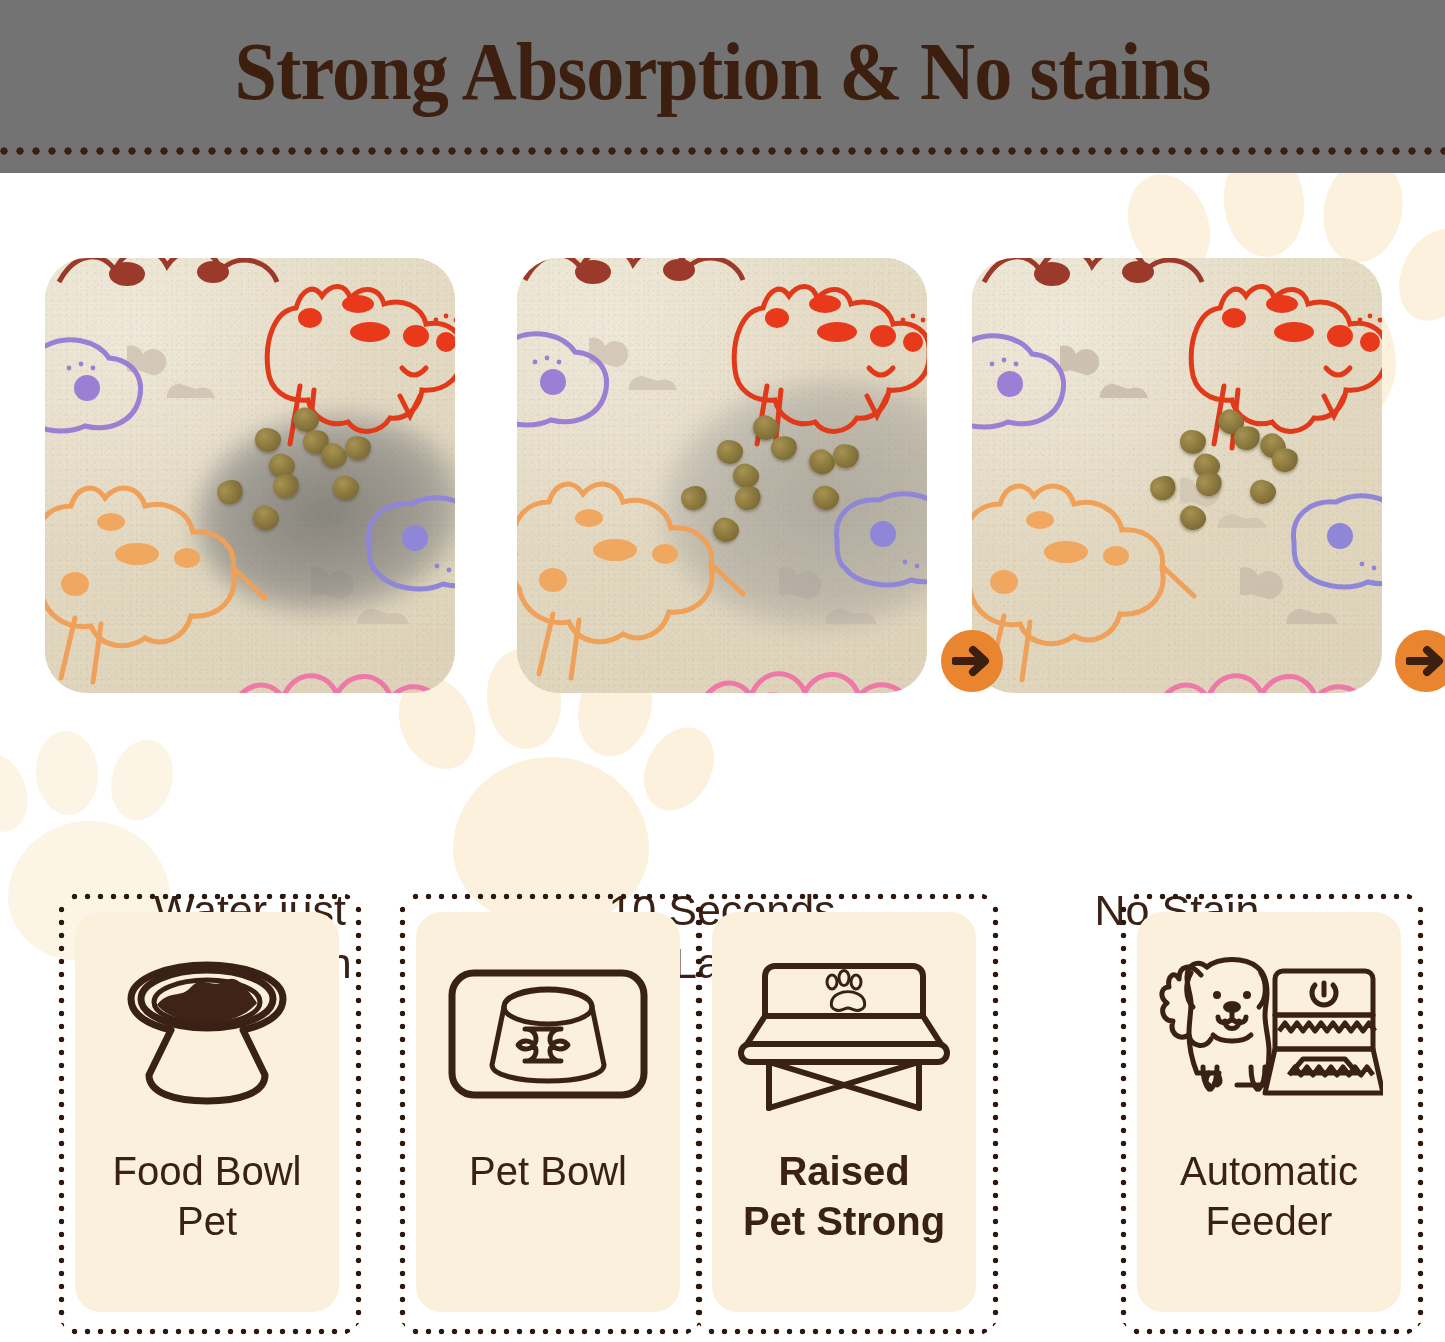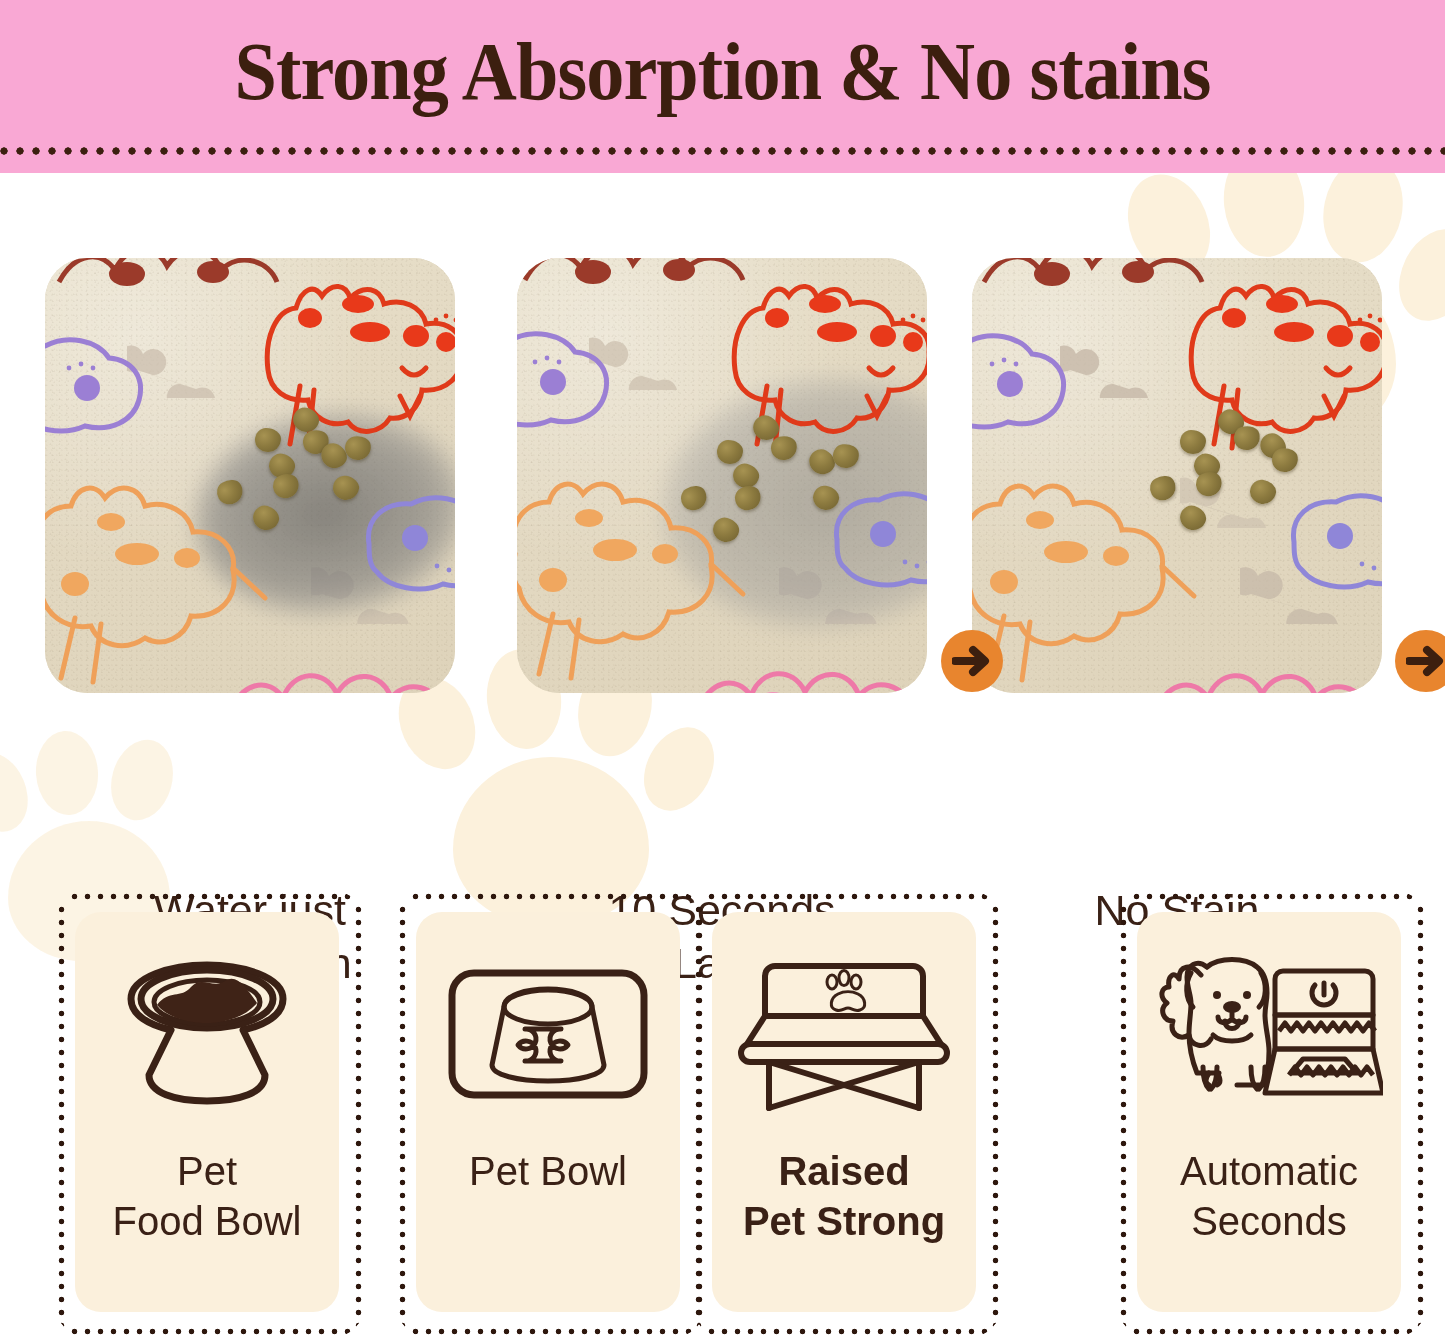--- a/index.html
+++ b/index.html
@@ -7,21 +7,21 @@
     width:1445px;height:1342px;
     background:#ffffff;
     font-family:"Liberation Sans", sans-serif;
     overflow:hidden;
     position:relative;
   }
 
   
   .header{
     position:absolute;left:0;top:0;width:1445px;height:173px;
-    background:#f9a8d4;
+    background:#737373;
     overflow:hidden;
   }
   .header-title{
     position:absolute;left:0;top:26px;width:1445px;
     text-align:center;
     font-family:"Liberation Serif", serif;
     font-weight:bold;
     font-size:82px;
     line-height:92px;
     letter-spacing:-1px;
@@ -445,22 +445,22 @@
     <div class="card-inner">
       <div class="card-icon">
         <svg width="220" height="150" viewBox="0 0 220 150">
           <path d="M34 44 C34 22 74 10 110 10 C146 10 186 22 186 44 C186 60 168 70 146 75 L168 120 C168 138 142 146 110 146 C78 146 52 138 52 120 L74 75 C52 70 34 60 34 44Z" fill="none" stroke="#3A2116" stroke-width="7" stroke-linejoin="round"></path>
           <ellipse cx="110" cy="44" rx="66" ry="29" fill="none" stroke="#3A2116" stroke-width="7"></ellipse>
           <ellipse cx="110" cy="47" rx="53" ry="22" fill="none" stroke="#3A2116" stroke-width="5"></ellipse>
           <path d="M60 50 C72 34 84 44 94 32 C104 20 116 34 128 26 C140 18 150 34 160 48 C148 62 128 68 110 68 C90 68 70 62 60 50Z" fill="#3F2317"></path>
         </svg>
       </div>
       <div class="card-label">
+        <div>Food Bowl</div>
         <div>Pet</div>
-        <div>Food Bowl</div>
       </div>
     </div>
   </div>
 
   <div class="card card-2">
     <div class="card-dots"></div>
     <div class="card-inner">
       <div class="card-icon">
         <svg width="220" height="150" viewBox="0 0 220 150">
           <rect x="14" y="18" width="192" height="122" rx="22" ry="22" fill="none" stroke="#3A2116" stroke-width="7"></rect>
@@ -531,17 +531,17 @@
             <path d="M160 36 a12 12 0 1 0 18 0" stroke-linecap="round"></path>
 
             <path d="M124 82 l6 -8 l6 8 l6 -8 l6 8 l6 -8 l6 8 l6 -8 l6 8 l6 -8 l6 8 l6 -8 l6 8 l6 -8 l6 8 l6 -8 l6 8"></path>
             <path d="M148 110 h42 l12 14 h-66z"></path>
             <path d="M134 126 l6 -8 l6 8 l6 -8 l6 8 l6 -8 l6 8 l6 -8 l6 8 l6 -8 l6 8 l6 -8 l6 8 l6 -8 l6 8"></path>
           </g>
         </svg>
       </div>
       <div class="card-label">
         <div>Automatic</div>
-        <div>Seconds</div>
+        <div>Feeder</div>
       </div>
     </div>
   </div>
 </div>
 
 </body></html>

